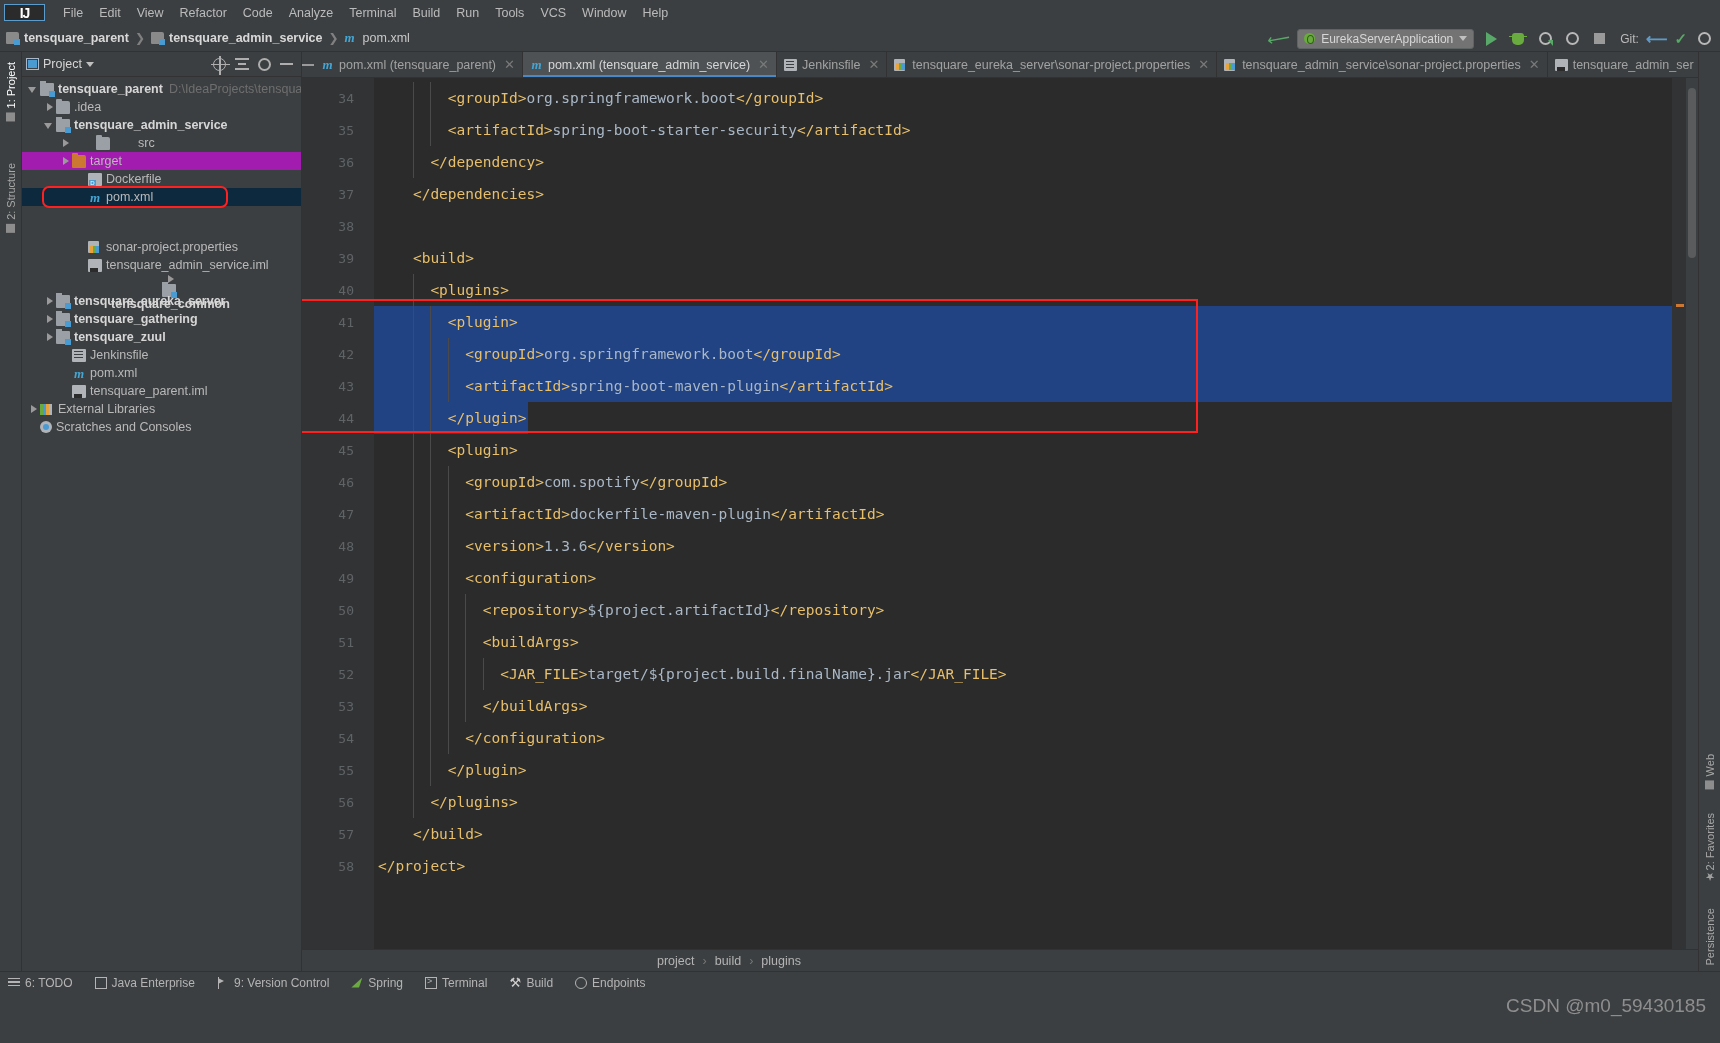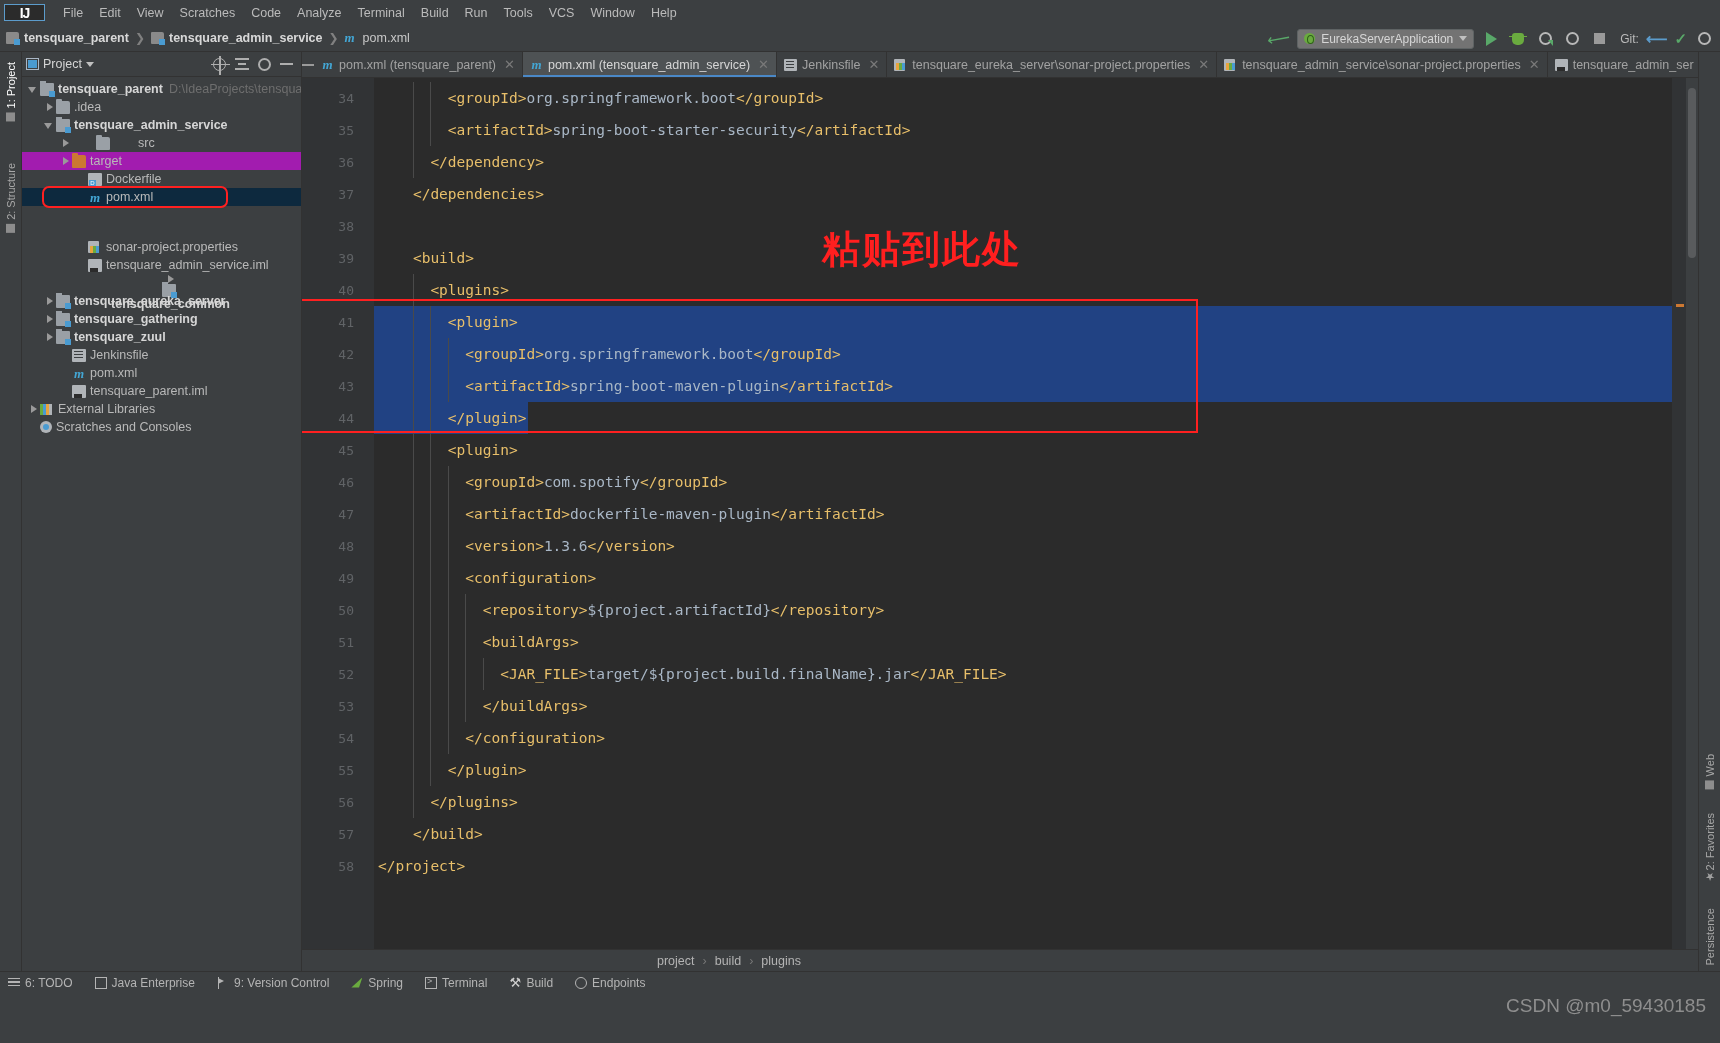--- a/index.html
+++ b/index.html
@@ -334,21 +334,21 @@
 <body>
 
 <div class="ide">
 
   <div class="titlebar">
     <div class="ij-logo">IJ</div>
     <div class="menu-items" style="display:flex">
       <div class="menu-item">File</div>
       <div class="menu-item">Edit</div>
       <div class="menu-item">View</div>
-      <div class="menu-item">Scratches</div>
+      <div class="menu-item">Refactor</div>
       <div class="menu-item">Code</div>
       <div class="menu-item">Analyze</div>
       <div class="menu-item">Terminal</div>
       <div class="menu-item">Build</div>
       <div class="menu-item">Run</div>
       <div class="menu-item">Tools</div>
       <div class="menu-item">VCS</div>
       <div class="menu-item">Window</div>
       <div class="menu-item">Help</div>
     </div>
@@ -630,21 +630,20 @@
           <div class="m-warn" style="top:226px"></div>
         </div>
         <div class="vscroll">
           <div class="thumb"></div>
         </div>
 
         <div class="sel-band" id="selband" style="left: 0px; top: 228px; height: 96px; width: 100%; z-index: 0; background: transparent;"></div>
 
         <div class="red-box-code" id="redboxcode" style="left: -14px; top: 221px; height: 134px; width: 910px; border-color: rgb(255, 32, 32); z-index: 5;"></div>
 
-        <div class="cn-note" id="cnnote" style="left: 520px; top: 146px; color: rgb(255, 31, 31); z-index: 6;">粘贴到此处</div>
       </div>
 
       <div class="editor-crumbs">
         <span>project</span>
         <span class="sep">›</span>
         <span>build</span>
         <span class="sep">›</span>
         <span>plugins</span>
       </div>
     </div>

